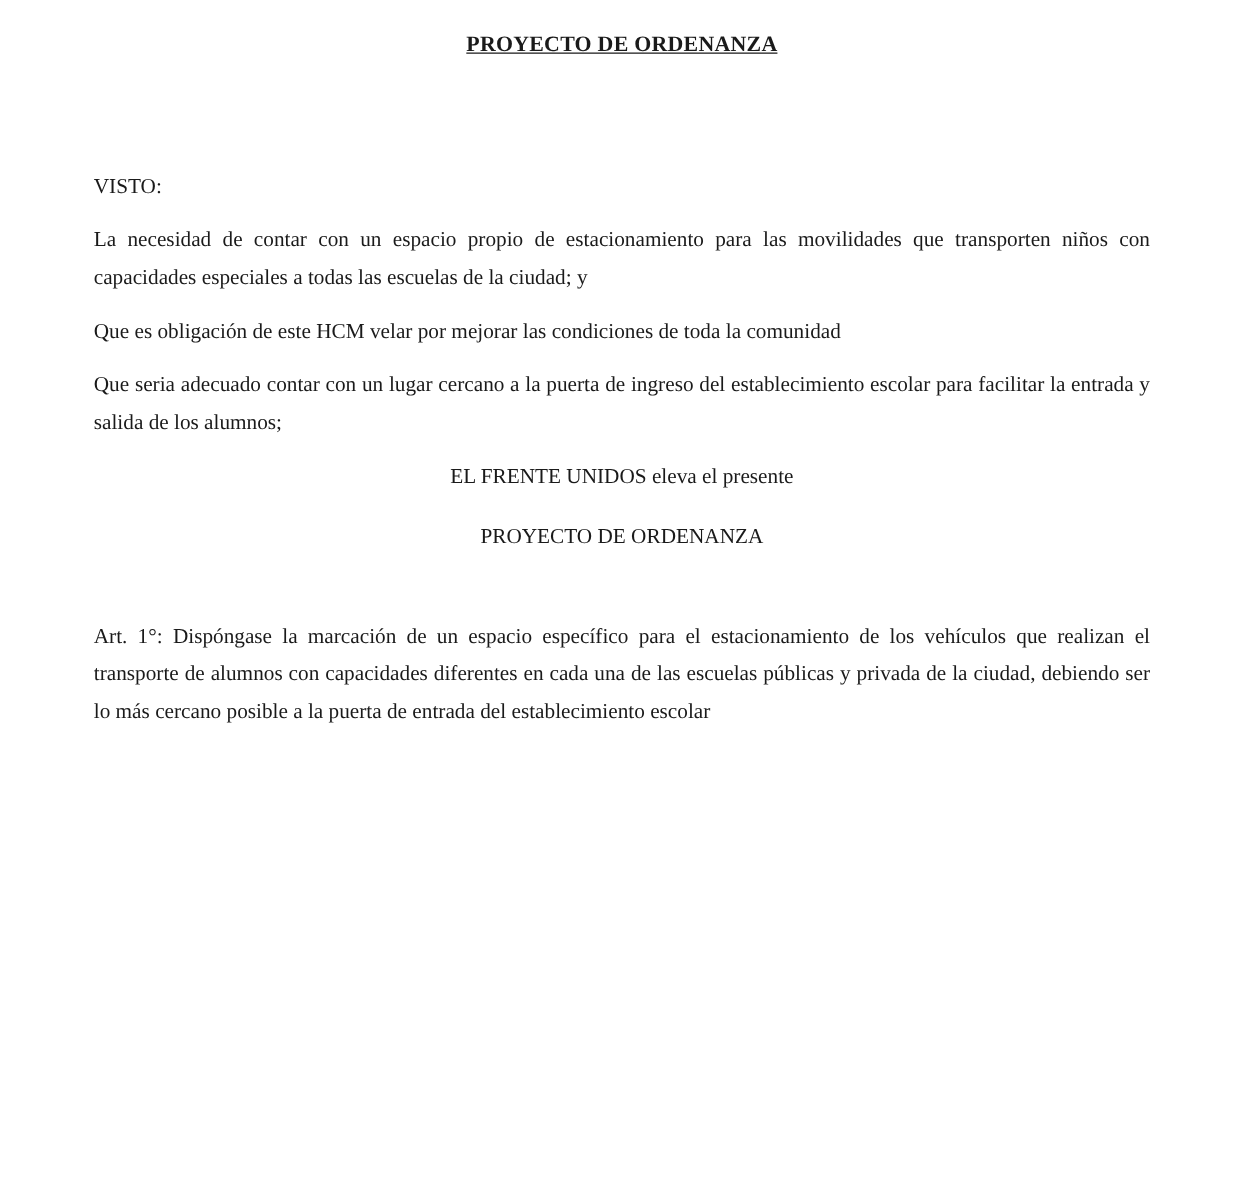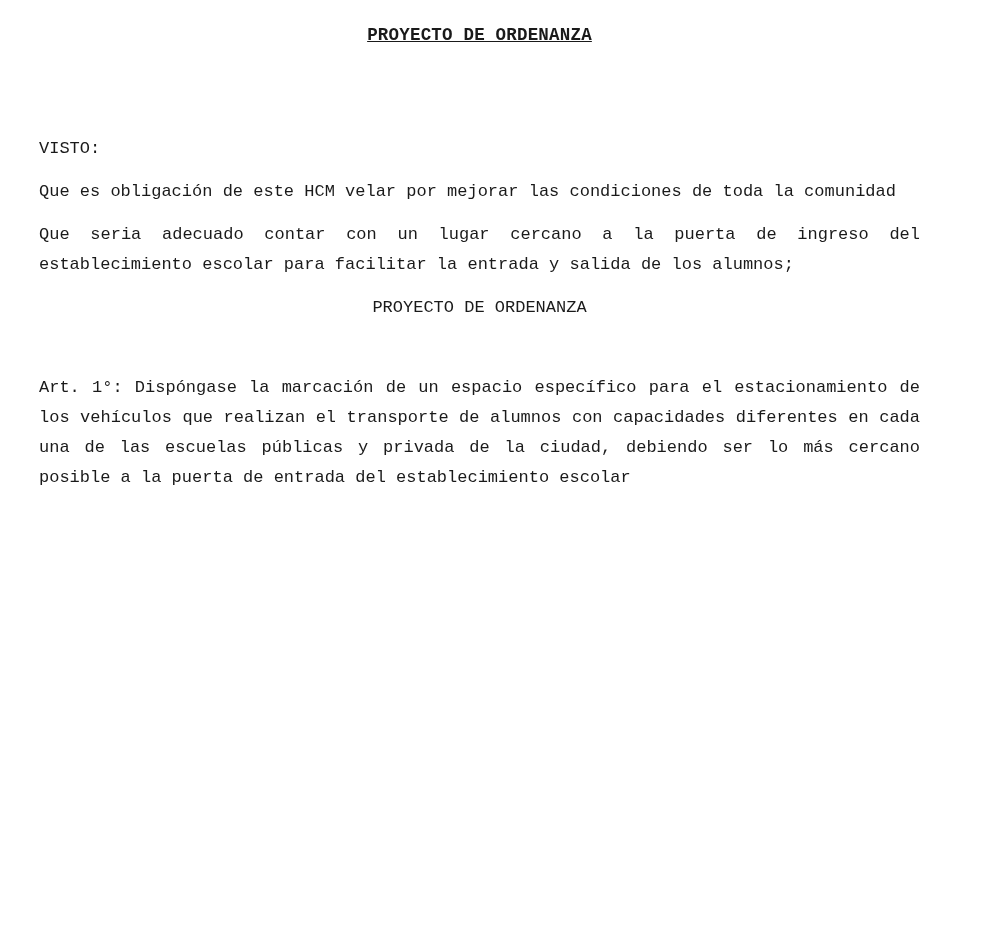--- a/index.html
+++ b/index.html
@@ -6,22 +6,22 @@
     margin: 0;
     padding: 0;
     background: #ffffff;
   }
   .page {
     position: relative;
     width: 987px;
     height: 941px;
     background: #ffffff;
     box-sizing: border-box;
-    padding: 20px 67px 0 39px;
-    font-family: Liberation Mono, monospace;
+    padding: 20px 67px 0 75px;
+    font-family: Liberation Serif, serif;
     color: #1a1a1a;
     overflow: hidden;
   }
   .doc-title {
     text-align: center;
     font-weight: bold;
     text-decoration: underline;
     font-size: 17.5px;
     line-height: 30px;
     margin: 0 0 84px 0;
@@ -55,30 +55,32 @@
 </style>
 </head>
 <body>
 
 <div class="page">
 
   <h1 class="doc-title">PROYECTO DE ORDENANZA</h1>
 
   <p class="heading-line">VISTO:</p>
 
+  <p class="body-par">La necesidad de contar con un espacio propio de estacionamiento para las movilidades que transporten niños con capacidades especiales a todas las escuelas de la ciudad; y</p>
 
 
 
 
   <p class="body-par last-left">Que es obligación de este HCM velar por mejorar las condiciones de toda la comunidad</p>
 
   <p class="body-par">Que seria adecuado contar con un lugar cercano a la puerta de ingreso del establecimiento escolar para facilitar la entrada y salida de los alumnos;</p>
 
 
   <div class="center-block">
+    <p class="centered-line">EL FRENTE UNIDOS eleva el presente</p>
 
     <p class="centered-line">PROYECTO DE ORDENANZA</p>
   </div>
 
   <div class="articles">
     <p class="body-par">Art. 1°: Dispóngase la marcación de un espacio específico para el estacionamiento de los vehículos que realizan el transporte de alumnos con capacidades diferentes en cada una de las escuelas públicas y privada de la ciudad, debiendo ser lo más cercano posible a la puerta de entrada del establecimiento escolar</p>
 
   </div>
 
 </div>

